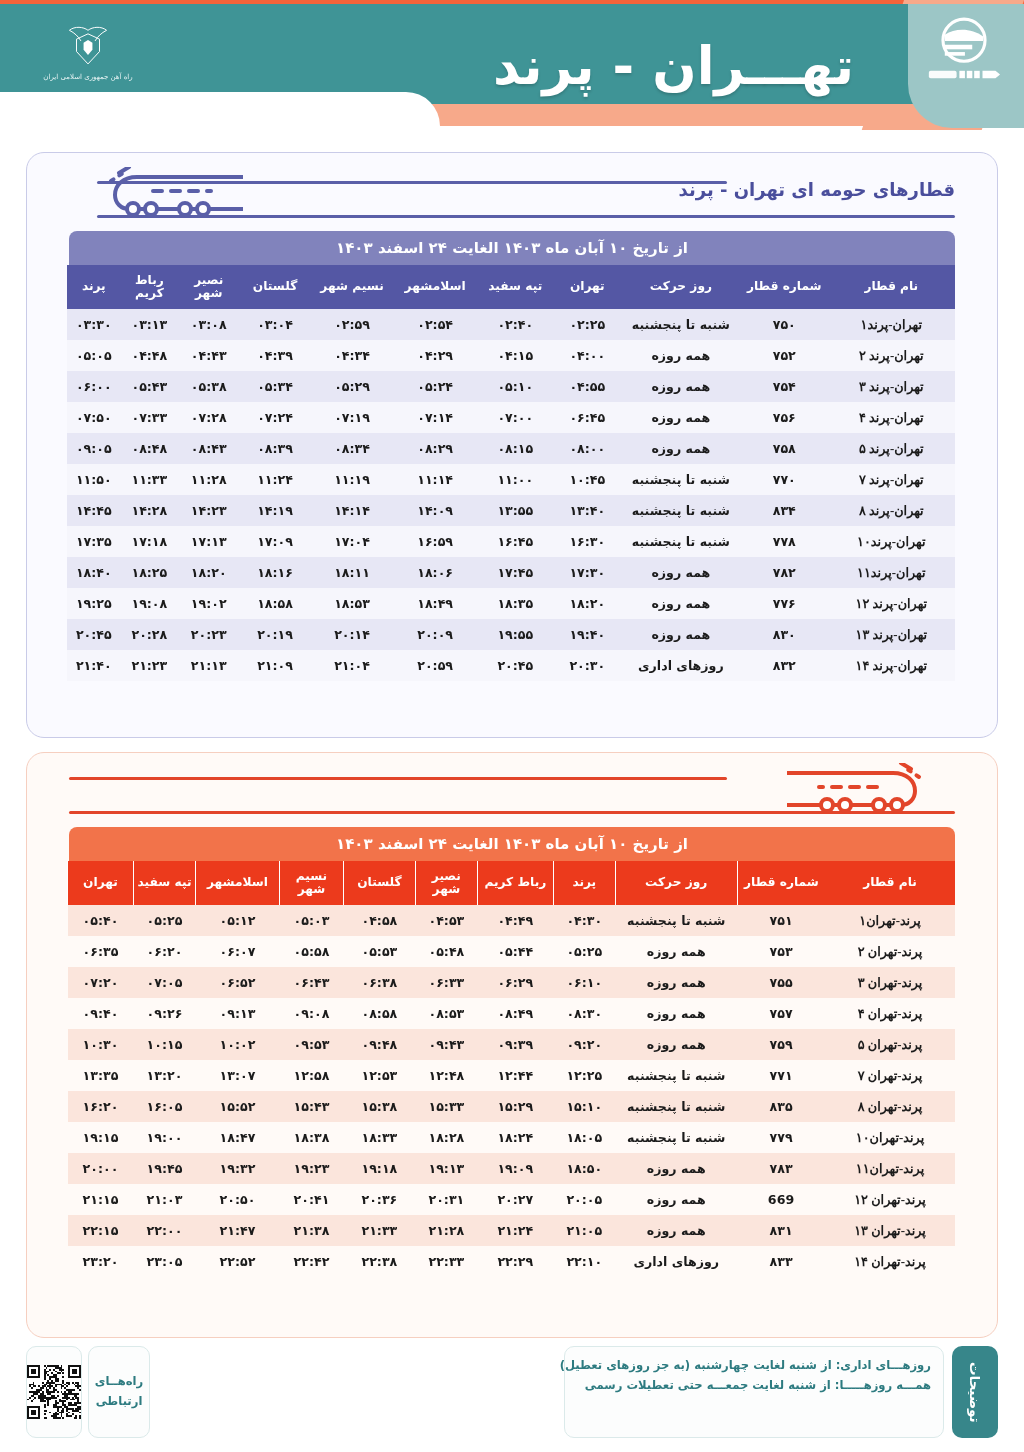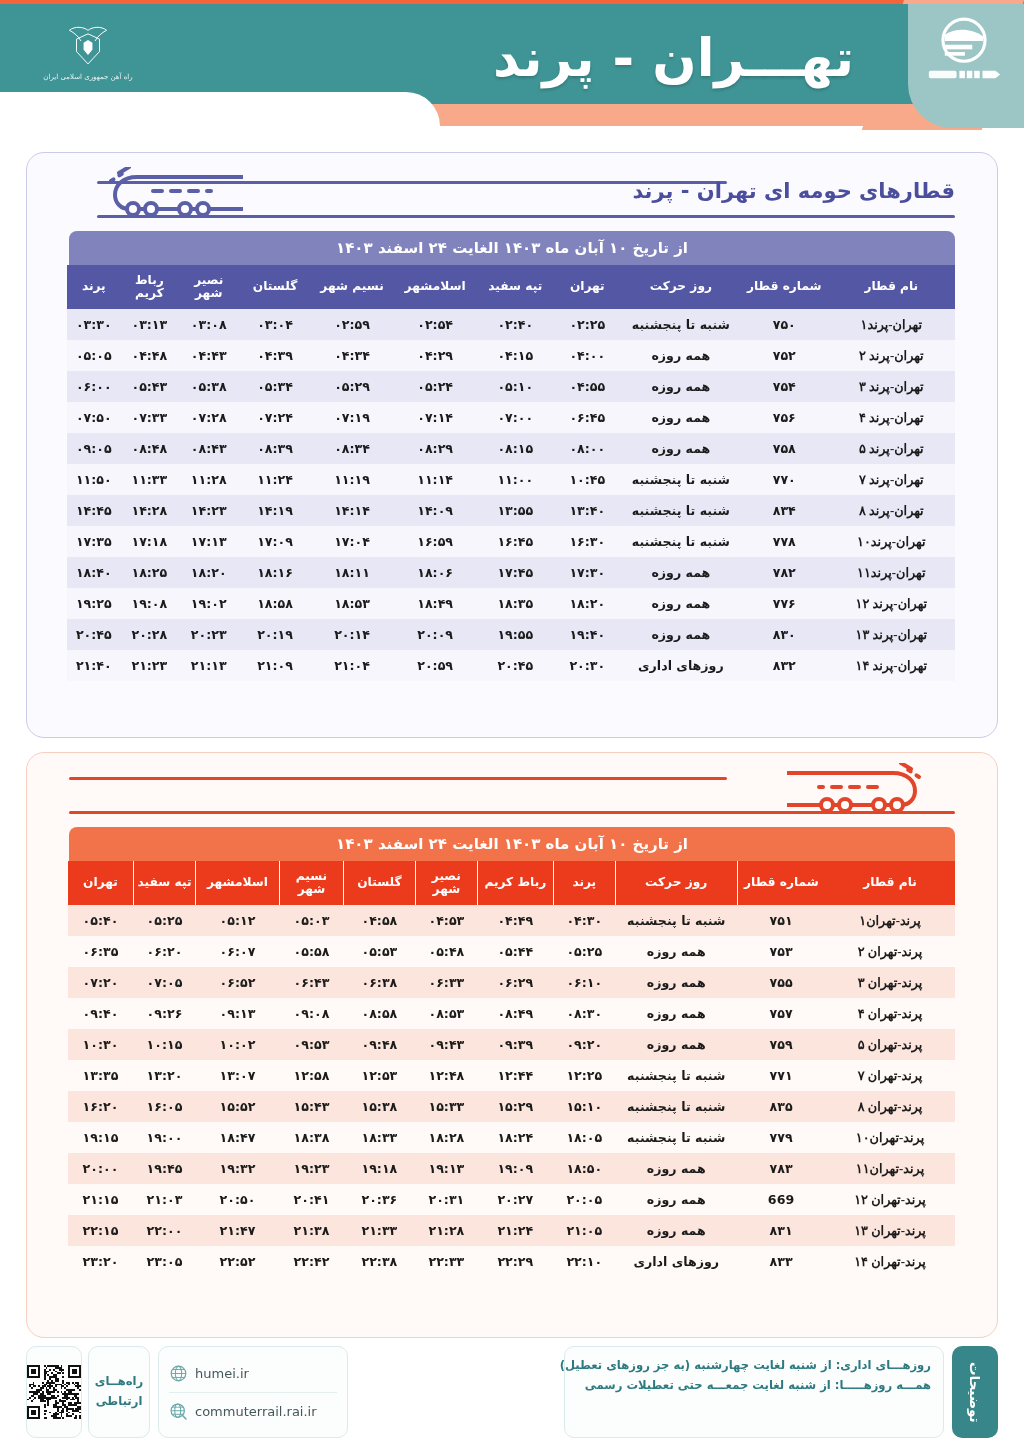--- a/index.html
+++ b/index.html
@@ -32,21 +32,21 @@
   }
   .orange-diag {
     position: absolute; right: 0px; top: 0px; width: 120px; height: 130px;
     background: #f7a98a; transform: skewX(-18deg); transform-origin: top right;
   }
   .teal-right-panel {
     position: absolute; right: 0px; top: 4px; width: 116px; height: 124px;
     background: #9cc6c6; border-bottom-left-radius: 44px;
   }
   .hdr-title {
-    position: absolute; right: 170px; top: 28px;
+    position: absolute; right: 170px; top: 36px;
     font-size: 52px; font-weight: bold; color: #ffffff; letter-spacing: 1px;
     text-shadow: 0 2px 3px rgba(0,0,0,.18);
     direction: rtl; z-index: 9;
   }
   .rai-logo {
     position: absolute; left: 40px; top: 14px; width: 96px; height: 78px; z-index: 9;
     display: flex; flex-direction: column; align-items: center; justify-content: center;
   }
   .rai-cap { font-size: 7px; color: #e8f4f4; margin-top: 2px; direction: rtl; }
   .houmei-logo {
@@ -56,21 +56,21 @@
 
   
   .card {
     position: absolute; left: 26px; width: 972px;
     border-radius: 18px; background: #fbfbfe;
   }
   .card-blue { top: 152px; height: 586px; border: 1.5px solid #c9cbe8; background: #fafaff; }
   .card-orange { top: 752px; height: 586px; border: 1.5px solid #f6cfc0; background: #fffaf7; }
 
   .card-title {
-    position: absolute; font-size: 21px; font-weight: bold; direction: rtl;
+    position: absolute; font-size: 18px; font-weight: bold; direction: rtl;
   }
   .tb-title { right: 42px; top: 26px; color: #4a4e9c; }
   .tr-title { right: 42px; top: 22px; color: #e2452a; }
 
   .hr-line { position: absolute; height: 2.5px; border-radius: 2px; }
   .hr-blue { left: 70px; right: 270px; top: 28px; background: #5a5fa8; }
   .hr-blue2 { left: 70px; right: 42px; top: 62px; background: #5a5fa8; }
   .hr-orange { left: 42px; right: 270px; top: 24px; background: #e2452a; }
   .hr-orange2 { left: 42px; right: 42px; top: 58px; background: #e2452a; }
 
@@ -590,39 +590,20 @@
     <div class="notes-badge">
       <span>توضیحات</span>
     </div>
 
     <div class="f-box notes-box">
       <div class="note-line">روزهـــای اداری: از شنبه لغایت چهارشنبه (به جز روزهای تعطیل)</div>
       <div class="note-line">همـــه روزهـــــا: از شنبه لغایت جمعـــه حتی تعطیلات رسمی</div>
     </div>
 
 
-    <div class="f-box links-box">
-      <div class="link-row">
-        <svg width="19" height="19" viewBox="0 0 24 24">
-          <circle cx="12" cy="12" r="9.2" fill="none" stroke="#6aa7aa" stroke-width="1.5"></circle>
-          <ellipse cx="12" cy="12" rx="4" ry="9.2" fill="none" stroke="#6aa7aa" stroke-width="1.3"></ellipse>
-          <path d="M3 12h18M4.6 7h14.8M4.6 17h14.8" stroke="#6aa7aa" stroke-width="1.2" fill="none"></path>
-        </svg>
-        <span class="link-txt">humei.ir</span>
-      </div>
-      <div class="link-row">
-        <svg width="19" height="19" viewBox="0 0 24 24">
-          <circle cx="11" cy="11" r="8.4" fill="none" stroke="#6aa7aa" stroke-width="1.5"></circle>
-          <ellipse cx="11" cy="11" rx="3.7" ry="8.4" fill="none" stroke="#6aa7aa" stroke-width="1.3"></ellipse>
-          <path d="M2.6 11h16.8M4.2 6.5h13.6M4.2 15.5h13.6" stroke="#6aa7aa" stroke-width="1.2" fill="none"></path>
-          <path d="M16.5 16.5 L21.5 21.5" stroke="#6aa7aa" stroke-width="1.9" stroke-linecap="round"></path>
-        </svg>
-        <span class="link-txt">commuterrail.rai.ir</span>
-      </div>
-    </div>
 
     <div class="f-box ways-box">
       <div class="ways-txt">راه‌هــای ارتباطی</div>
     </div>
 
     <div class="f-box qr-box">
       <svg class="qr" viewBox="0 0 29 29" shape-rendering="crispEdges">
         <rect width="29" height="29" fill="#fff"></rect>
         <g fill="#111" id="qrcells">
             <rect x="0" y="0" width="7" height="1"></rect>

